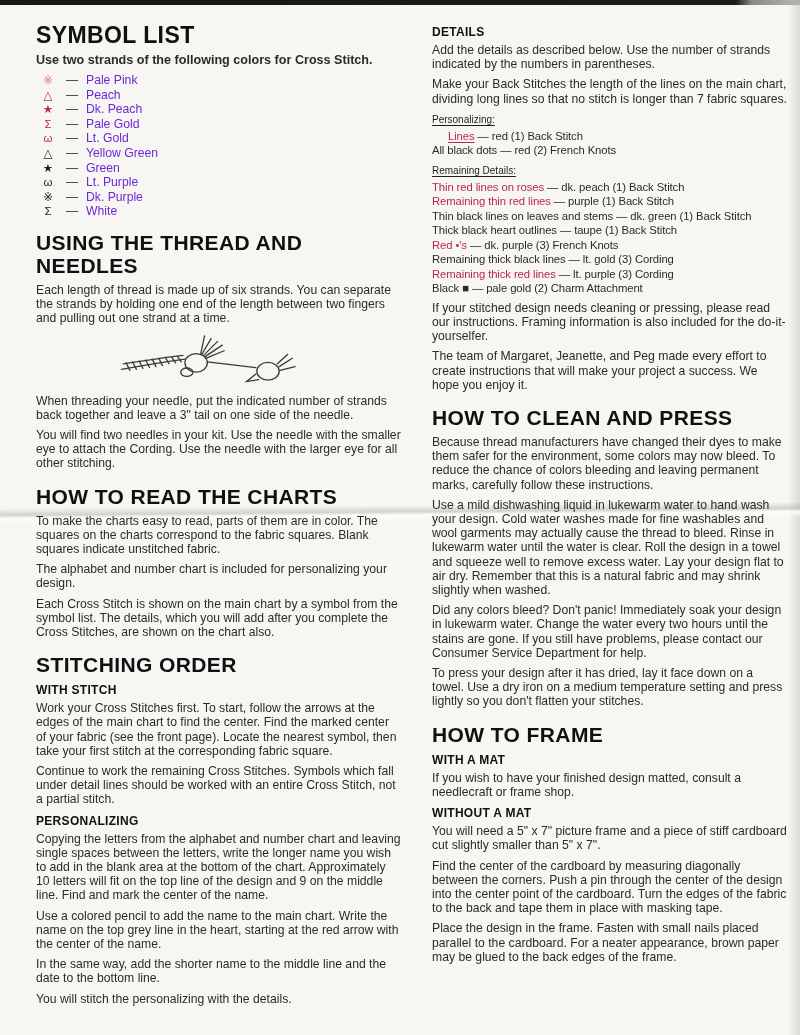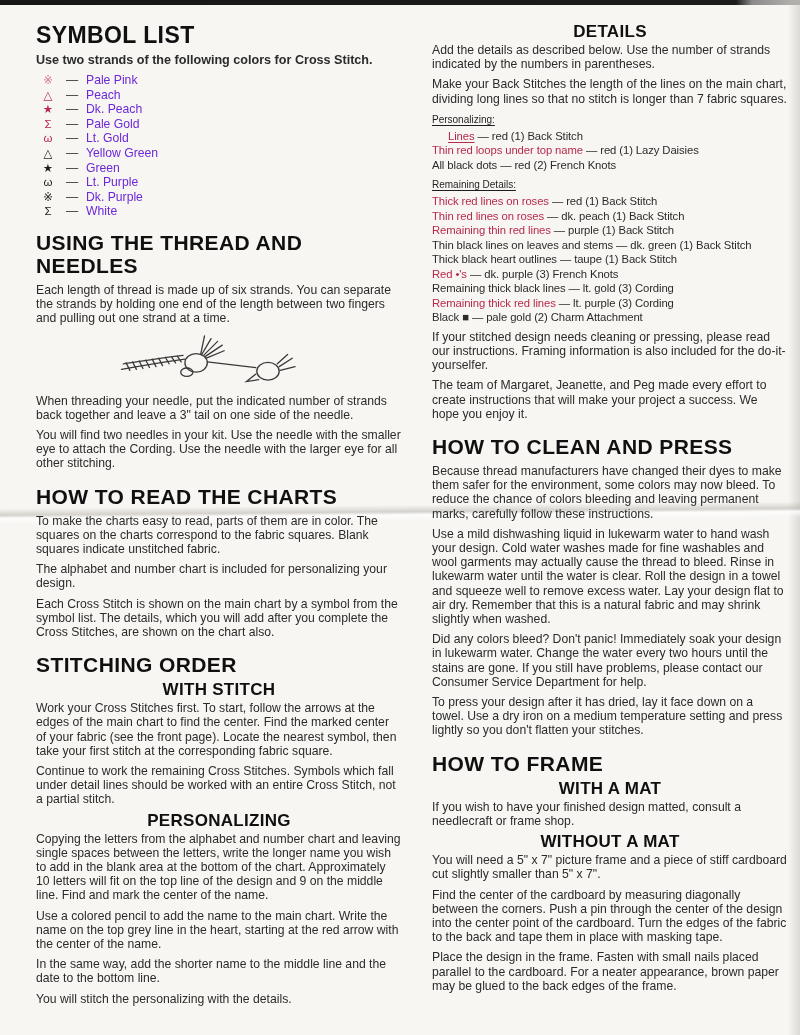--- a/index.html
+++ b/index.html
@@ -11,21 +11,21 @@
         background:linear-gradient(90deg,rgba(0,0,0,0) 0%,rgba(170,166,158,0.35) 100%);}
   .crease{position:absolute;left:-10px;top:505px;width:830px;height:16px;pointer-events:none;
         background:linear-gradient(180deg,rgba(255,255,255,0) 0%,rgba(158,152,142,0.38) 42%,rgba(255,255,255,0.75) 62%,rgba(255,255,255,0) 100%);
         transform:rotate(-0.5deg);}
   .col{position:absolute;top:4px;}
   .col.left{left:36px;width:366px;padding-top:20px;}
   .col.right{left:432px;width:356px;padding-top:14px;}
   h1{font-size:21px;line-height:23px;font-weight:700;color:#101010;letter-spacing:.4px;
      margin:12px 0 6px 0;}
   h1.first{margin-top:0;font-size:23px;}
-  h2{font-size:17px;line-height:16px;font-weight:700;color:#101010;letter-spacing:.3px;margin:6px 0 3px 0;text-align:center;}
+  h2{font-size:12px;line-height:16px;font-weight:700;color:#101010;letter-spacing:.3px;margin:6px 0 3px 0;}
   p{font-size:12.2px;line-height:14.2px;margin:0 0 6px 0;}
   p.bold-intro{font-weight:700;font-size:12.6px;line-height:15px;margin:2px 0 5px 0;}
   .sym-rows{margin:2px 0 2px 2px;}
   .sym-row{display:flex;align-items:baseline;height:14.6px;font-size:12.2px;}
   .sym-glyph{width:20px;display:inline-block;text-align:center;font-size:11.5px;color:#1d1d1d;}
   .sym-glyph.red{color:var(--red);}
   .sym-glyph.pale{color:var(--pale);}
   .sym-dash{width:28px;text-align:center;color:#3a3a3a;}
   .sym-name{color:#6d28d9;}
   .illus{display:block;margin:2px 0 4px 78px;}
@@ -138,27 +138,25 @@
   </div>
 
   <div class="col right">
     <h2>DETAILS</h2>
     <p>Add the details as described below. Use the number of strands indicated by the numbers in parentheses.</p>
     <p>Make your Back Stitches the length of the lines on the main chart, dividing long lines so that no stitch is longer than 7 fabric squares.</p>
 
     <div class="ulabel">Personalizing:</div>
     <div class="detail-lines">
         <div class="detail-line"><span class="red ul">Lines</span><span> — red (1) Back Stitch</span></div>
-        <div class="detail-line"><span class="red">Thin red loops under top name</span><span> — red (1) Lazy Daisies</span></div>
         <div class="detail-line"><span>All black dots</span><span> — red (2) French Knots</span></div>
       </div>
 
     <div class="ulabel">Remaining Details:</div>
     <div class="detail-lines">
-        <div class="detail-line"><span class="red">Thick red lines on roses</span><span> — red (1) Back Stitch</span></div>
         <div class="detail-line"><span class="red">Thin red lines on roses</span><span> — dk. peach (1) Back Stitch</span></div>
         <div class="detail-line"><span class="red">Remaining thin red lines</span><span> — purple (1) Back Stitch</span></div>
         <div class="detail-line"><span>Thin black lines on leaves and stems</span><span> — dk. green (1) Back Stitch</span></div>
         <div class="detail-line"><span>Thick black heart outlines</span><span> — taupe (1) Back Stitch</span></div>
         <div class="detail-line"><span class="red">Red •'s</span><span> — dk. purple (3) French Knots</span></div>
         <div class="detail-line"><span>Remaining thick black lines</span><span> — lt. gold (3) Cording</span></div>
         <div class="detail-line"><span class="red">Remaining thick red lines</span><span> — lt. purple (3) Cording</span></div>
         <div class="detail-line"><span>Black ■</span><span> — pale gold (2) Charm Attachment</span></div>
       </div>
 

